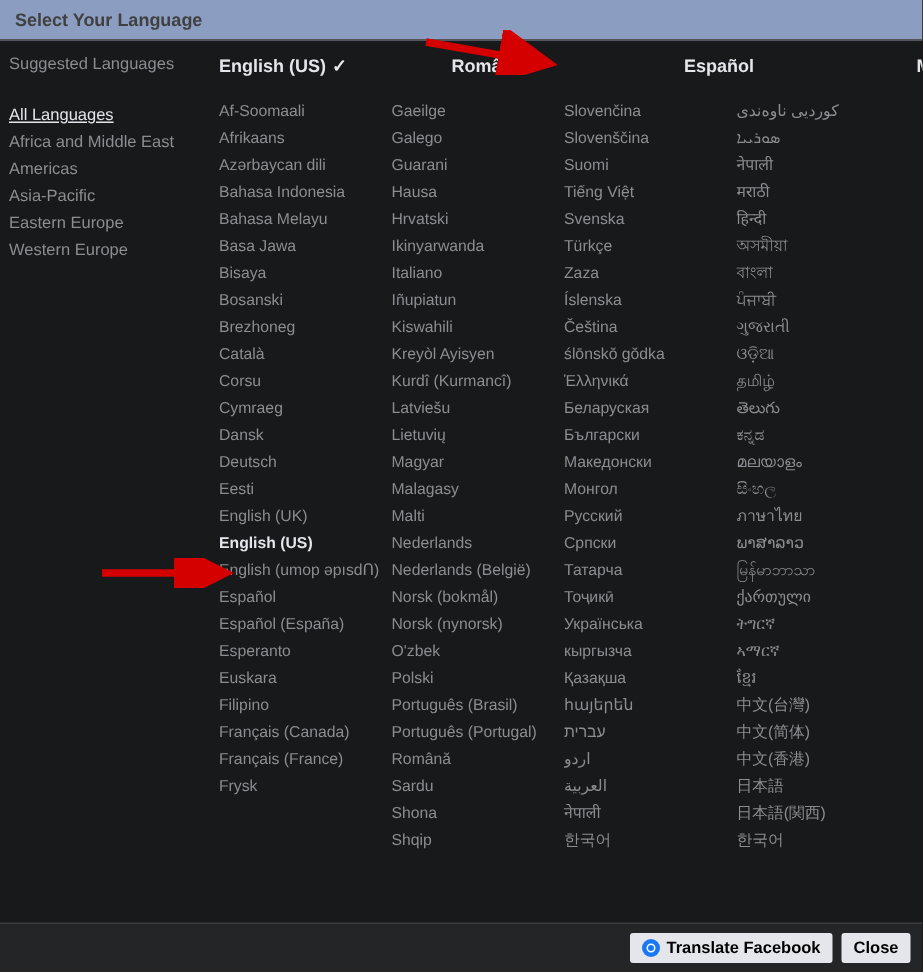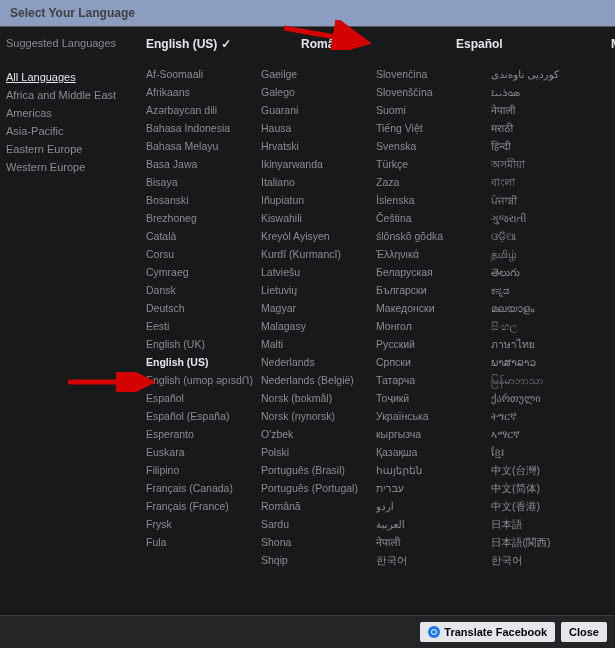--- a/index.html
+++ b/index.html
@@ -179,21 +179,20 @@
           <div class="lang-item selected">English (US)</div>
           <div class="lang-item">English (umop əpısdՈ)</div>
           <div class="lang-item">Español</div>
           <div class="lang-item">Español (España)</div>
           <div class="lang-item">Esperanto</div>
           <div class="lang-item">Euskara</div>
           <div class="lang-item">Filipino</div>
           <div class="lang-item">Français (Canada)</div>
           <div class="lang-item">Français (France)</div>
           <div class="lang-item">Frysk</div>
-          <div class="lang-item">Fula</div>
         </div>
         <div class="lang-col">
           <div class="lang-item">Gaeilge</div>
           <div class="lang-item">Galego</div>
           <div class="lang-item">Guarani</div>
           <div class="lang-item">Hausa</div>
           <div class="lang-item">Hrvatski</div>
           <div class="lang-item">Ikinyarwanda</div>
           <div class="lang-item">Italiano</div>
           <div class="lang-item">Iñupiatun</div>

